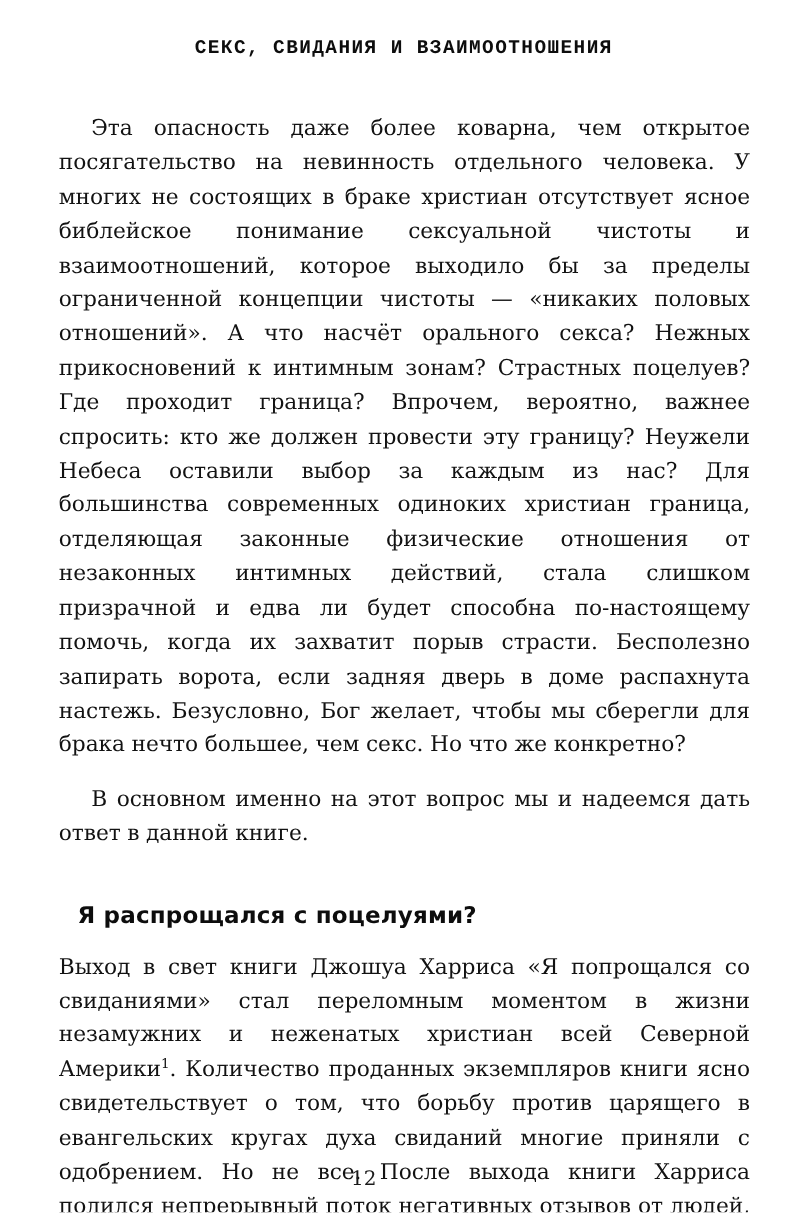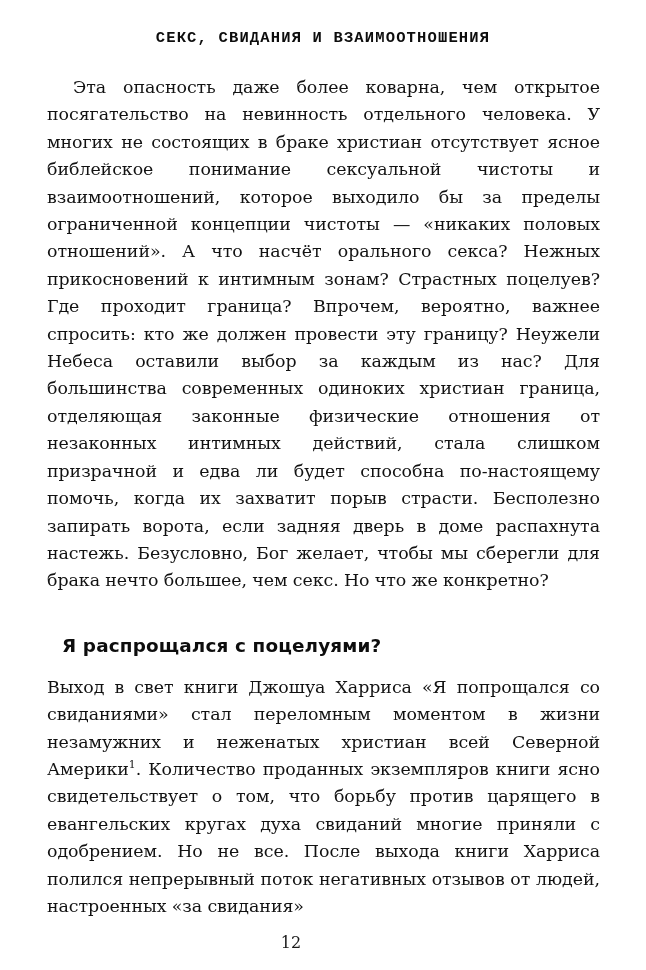--- a/index.html
+++ b/index.html
@@ -48,20 +48,21 @@
     color: #121212;
     text-align: justify;
     text-justify: inter-word;
     word-spacing: -0.2px;
     letter-spacing: -0.05px;
     hyphens: manual;
   }
 
   p.indent {
     text-indent: 26px;
+    margin-top: 16px;
   }
 
   p.no-indent {
     text-indent: 0;
   }
 
   
   h2.subhead {
     margin: 15px;
     padding-top: 25px;
@@ -97,20 +98,21 @@
 
 <div id="page">
 
   <div class="running-head">СЕКС, СВИДАНИЯ И ВЗАИМООТНОШЕНИЯ</div>
 
   <div class="text-column">
 
 
     <p class="body-par indent">Эта опасность даже более коварна, чем открытое посягательство на невинность отдельного человека. У многих не состоящих в браке христиан отсутствует ясное библейское понимание сексуальной чистоты и взаимоотношений, которое выходило бы за пределы ограниченной концепции чистоты — «никаких половых отношений». А что насчёт орального секса? Нежных прикосновений к интимным зонам? Страстных поцелуев? Где проходит граница? Впрочем, вероятно, важнее спросить: кто же должен провести эту границу? Неужели Небеса оставили выбор за каждым из нас? Для большинства современных одиноких христиан граница, отделяющая законные физические отношения от незаконных интимных действий, стала слишком призрачной и едва ли будет способна по-настоящему помочь, когда их захватит порыв страсти. Бесполезно запирать ворота, если задняя дверь в доме распахнута настежь. Безусловно, Бог желает, чтобы мы сберегли для брака нечто большее, чем секс. Но что же конкретно?</p>
 
+    <p class="body-par indent">В основном именно на этот вопрос мы и надеемся дать ответ в данной книге.</p>
 
     <h2 class="subhead">Я распрощался с поцелуями?</h2>
 
     <p class="body-par no-indent"><span>Выход в свет книги Джошуа Харриса «Я попрощался со свиданиями» стал переломным моментом в жизни незамужних и неженатых христиан всей Северной Америки</span><sup class="fn">1</sup><span>. Количество проданных экземпляров книги ясно свидетельствует о том, что борьбу против царящего в евангельских кругах духа свиданий многие приняли с одобрением. Но не все. После выхода книги Харриса полился непрерывный поток негативных отзывов от людей, настроенных «за свидания»</span></p>
 
   </div>
 
   <div class="folio">12</div>
 
 </div>

